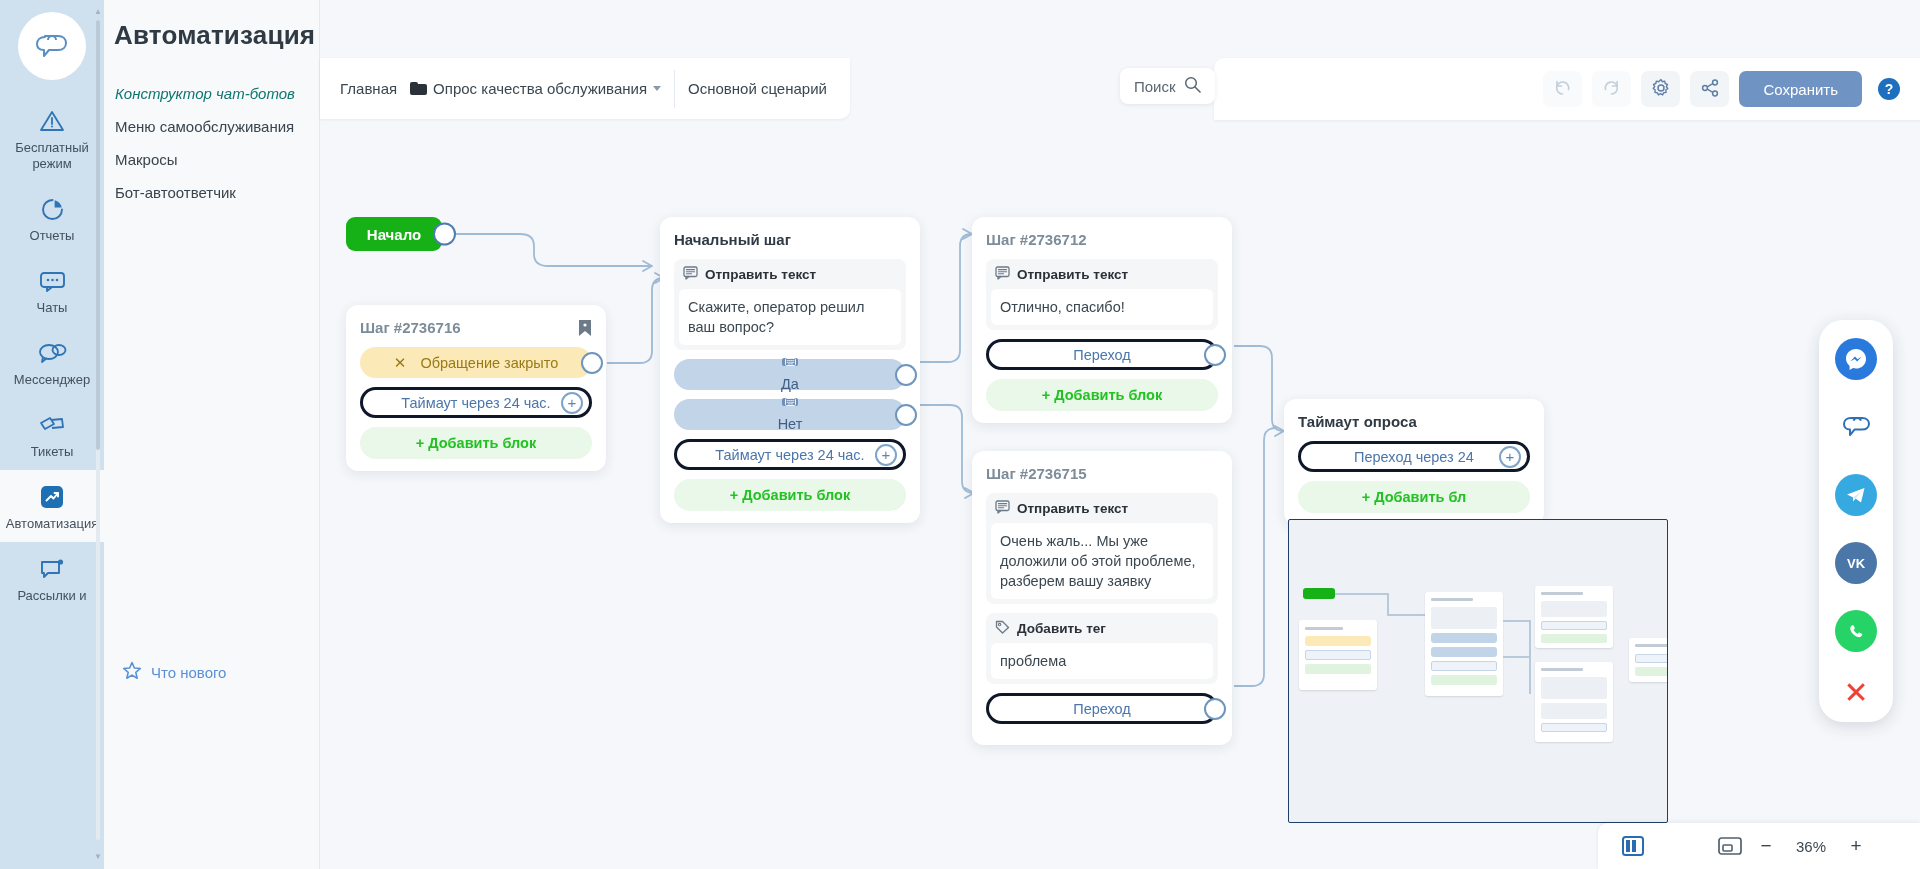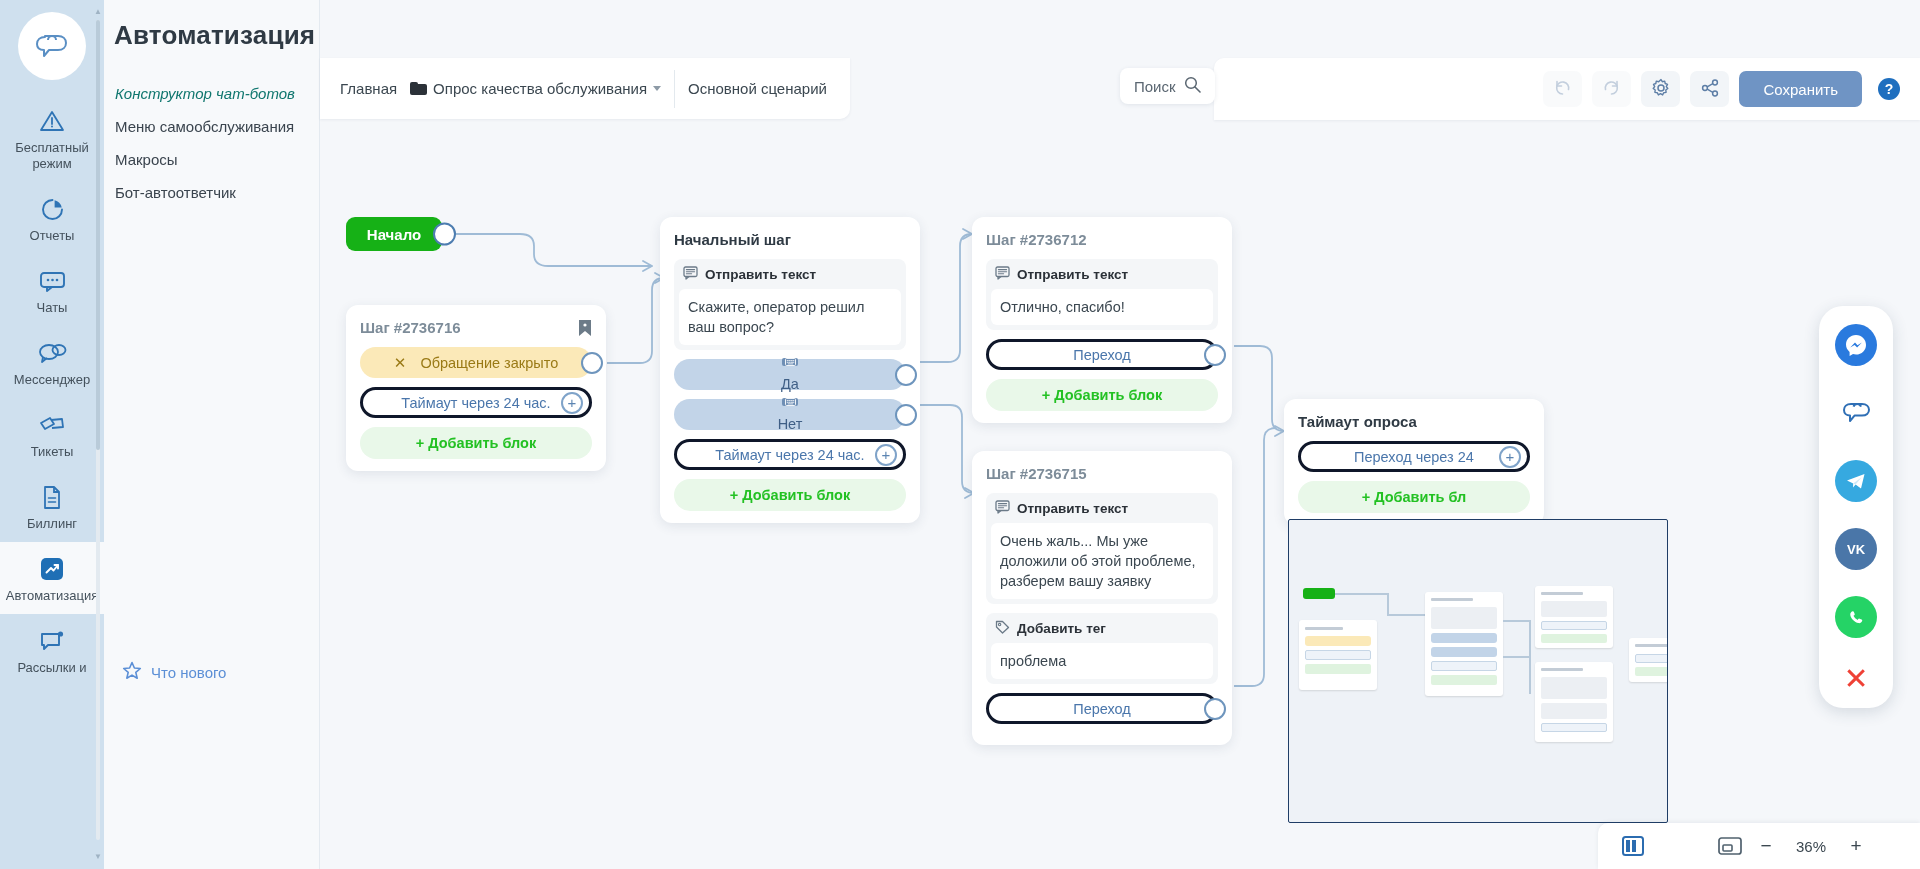--- a/index.html
+++ b/index.html
@@ -232,21 +232,21 @@
     display:flex; align-items:center; gap:16px;
     padding-left:24px; z-index:9;
     box-shadow:0 -1px 4px rgba(40,60,90,.08);
   }
   .zb-ico { cursor:pointer; display:flex; align-items:center; }
   .zb-pct { font-size:15px; color:#3b4750; min-width:42px; text-align:center;}
   .zb-pm { font-size:19px; color:#3b4750; cursor:pointer; width:16px; text-align:center;}
 
   
   .social {
-    position:absolute; right:27px; top:306px; width:74px;
+    position:absolute; right:27px; top:320px; width:74px;
     background:#fff; border-radius:24px; z-index:12;
     box-shadow:0 4px 16px rgba(40,60,90,.16);
     padding:18px 0 14px; display:flex; flex-direction:column;
     align-items:center; gap:26px;
   }
   .sbtn { width:42px;height:42px;border-radius:50%;display:flex;align-items:center;justify-content:center;cursor:pointer;}
   .sclose { font-size:30px; color:#ef4136; cursor:pointer; line-height:1; font-weight:400; }
 </style>
 </head>
 <body>
@@ -313,30 +313,20 @@
           <svg width="29" height="22" viewBox="0 0 29 22">
               <g fill="none" stroke="#2f74b5" stroke-width="1.8" stroke-linejoin="round">
                 <path d="M3 9 L12 4 L16 10 L7 15 Z"></path>
                 <path d="M13 6 L24 5 L25 13 L14 14"></path>
               </g>
             </svg>
         </div>
         <div class="ri-lbl">Тикеты</div>
       </div>
 
-      <div class="rail-item">
-        <div class="ri-ico">
-          <svg width="22" height="25" viewBox="0 0 22 25">
-              <path d="M4 2 H13 L18 7 V23 H4 Z" fill="none" stroke="#2f74b5" stroke-width="1.8" stroke-linejoin="round"></path>
-              <path d="M13 2 V7 H18" fill="none" stroke="#2f74b5" stroke-width="1.8"></path>
-              <path d="M7.5 13 H14.5 M7.5 17 H14.5" stroke="#2f74b5" stroke-width="1.6" stroke-linecap="round"></path>
-            </svg>
-        </div>
-        <div class="ri-lbl">Биллинг</div>
-      </div>
 
       <div class="rail-item active">
         <div class="ri-ico">
           <svg width="24" height="24" viewBox="0 0 24 24">
               <rect x="1" y="1" width="22" height="22" rx="5" fill="#1f6fb5"></rect>
               <path d="M6.5 15.5 L11 11 L13.5 13.5 L18 8" stroke="#fff" stroke-width="1.9" fill="none" stroke-linecap="round" stroke-linejoin="round"></path>
               <path d="M14.5 8 H18 V11.5" stroke="#fff" stroke-width="1.9" fill="none" stroke-linecap="round" stroke-linejoin="round"></path>
             </svg>
         </div>
         <div class="ri-lbl">Автоматизация</div>

